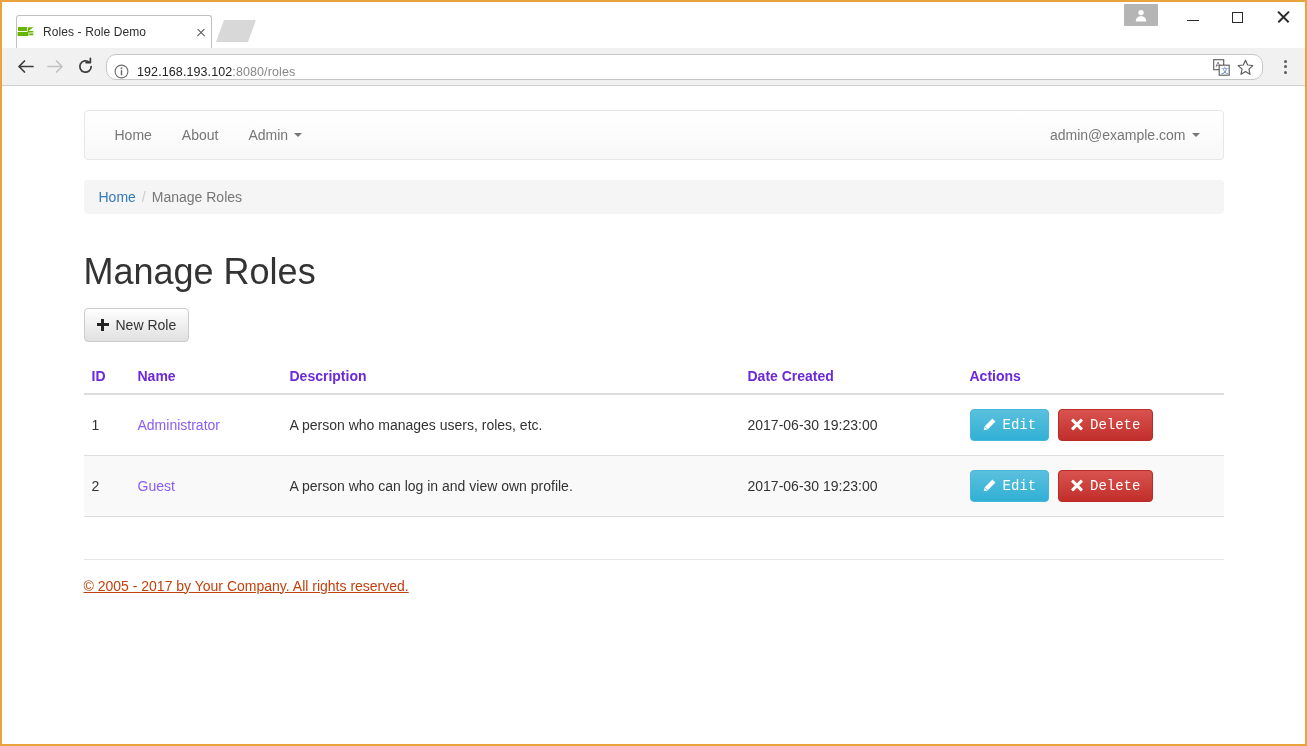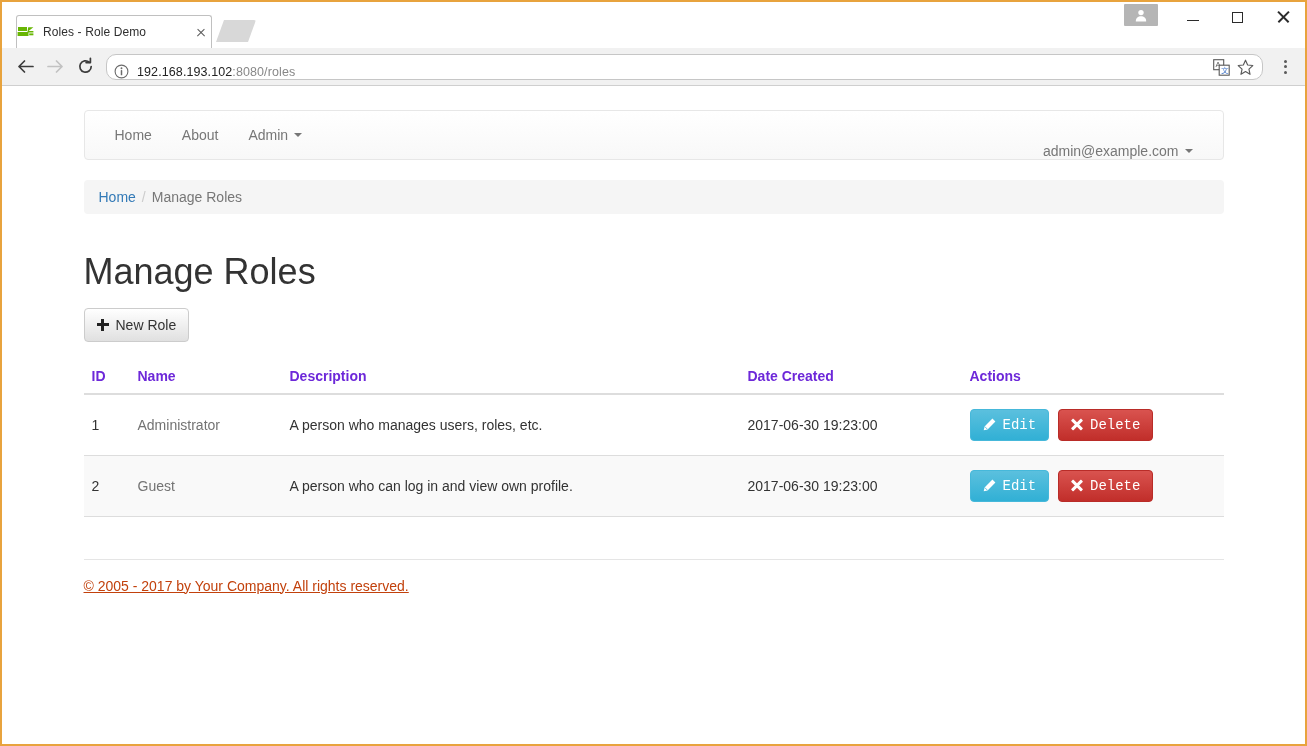--- a/index.html
+++ b/index.html
@@ -193,21 +193,21 @@
     height: 50px;
     background: linear-gradient(to bottom, #ffffff 0%, #f8f8f8 100%);
     border: 1px solid #e7e7e7;
     border-radius: 4px;
     display: flex;
     align-items: stretch;
     justify-content: space-between;
     margin-bottom: 20px;
   }
   #nav-left { display: flex; align-items: stretch; padding-left: 15px; }
-  #nav-right { display: flex; align-items: flex-end; padding-right: 15px; }
+  #nav-right { display: flex; align-items: center; padding-right: 8px; }
   .nav-link {
     display: flex; align-items: center;
     padding: 0 15px;
     font-size: 14px;
     color: #777777;
     text-decoration: none;
     white-space: nowrap;
   }
   .caret {
     display: inline-block;
@@ -292,21 +292,21 @@
     color: #333333;
     vertical-align: middle;
   }
   #roles-table tbody tr:nth-child(even) td { background: #f9f9f9; }
   #roles-table tbody tr:last-child td { border-bottom: 1px solid #dddddd; }
   .col-id    { width: 46px; }
   .col-name  { width: 152px; }
   .col-desc  { width: 458px; }
   .col-date  { width: 222px; }
   .col-act   { width: auto; }
-  .role-link { color: #737373; text-decoration: none; }
+  .role-link { color: #8b5cf6; text-decoration: none; }
 
   .btn-sm {
     display: inline-flex;
     align-items: center;
     gap: 7px;
     height: 32px;
     padding: 0 12px;
     font-size: 14px;
     color: #ffffff;
     border-radius: 4px;

